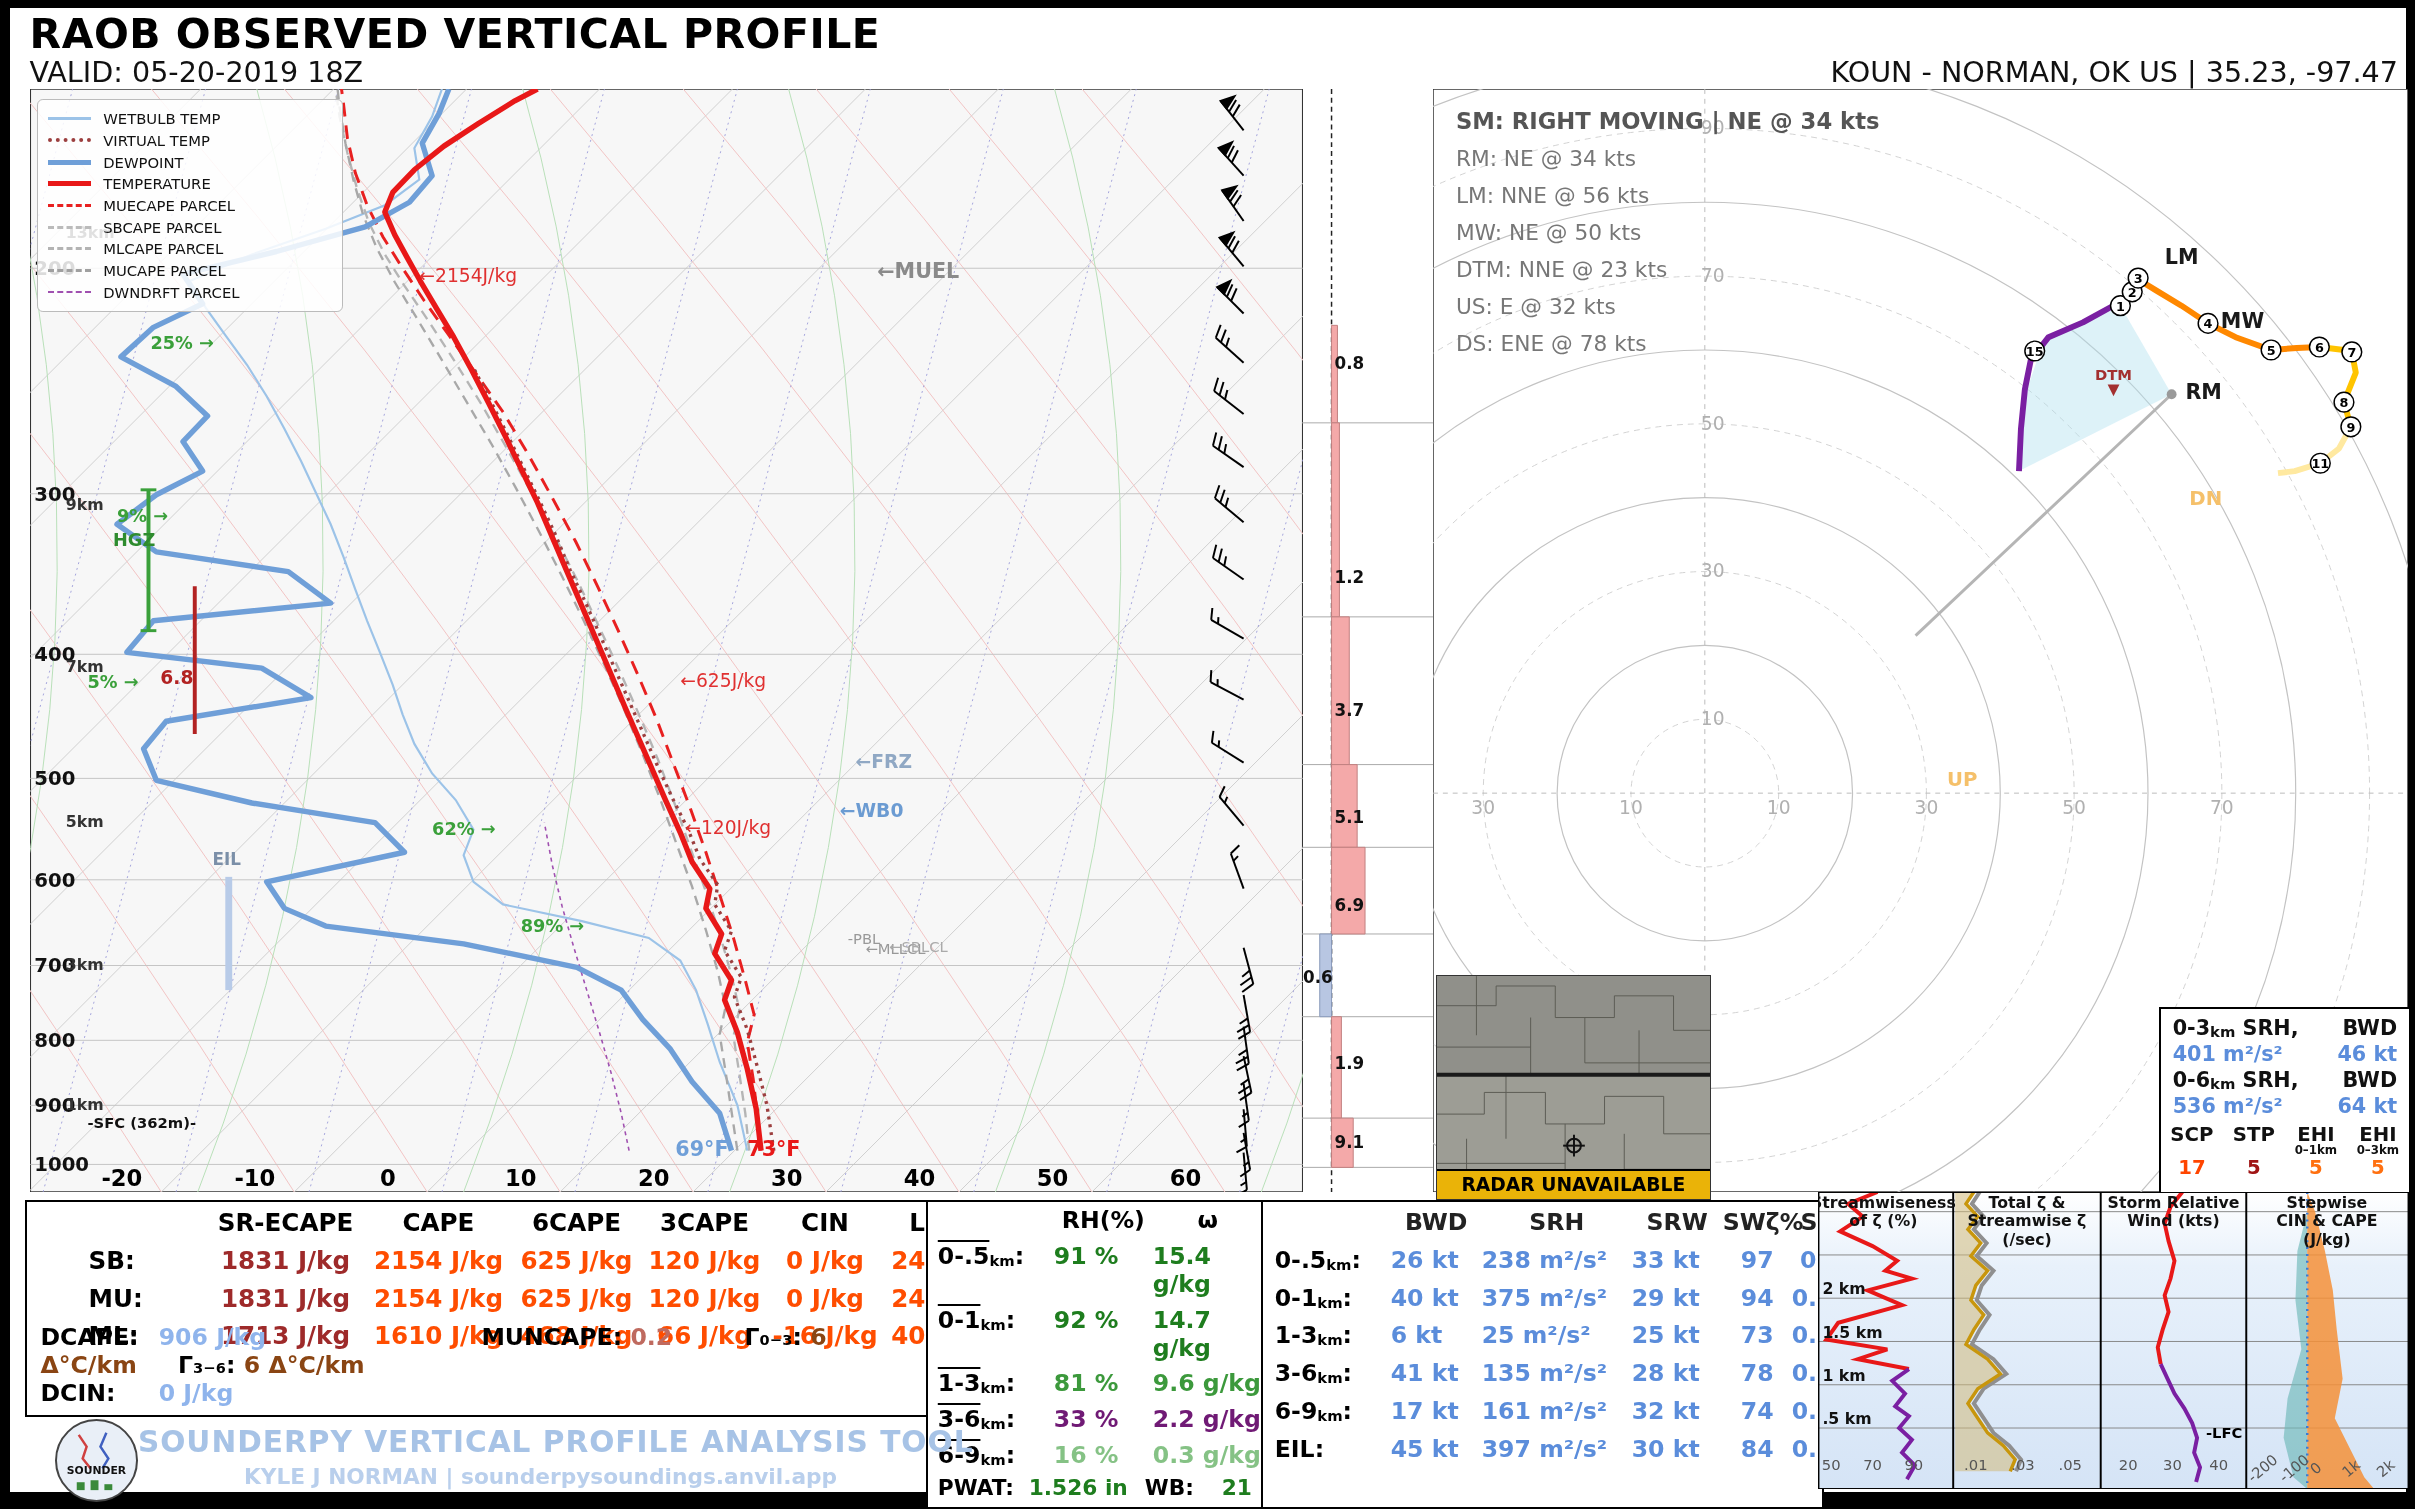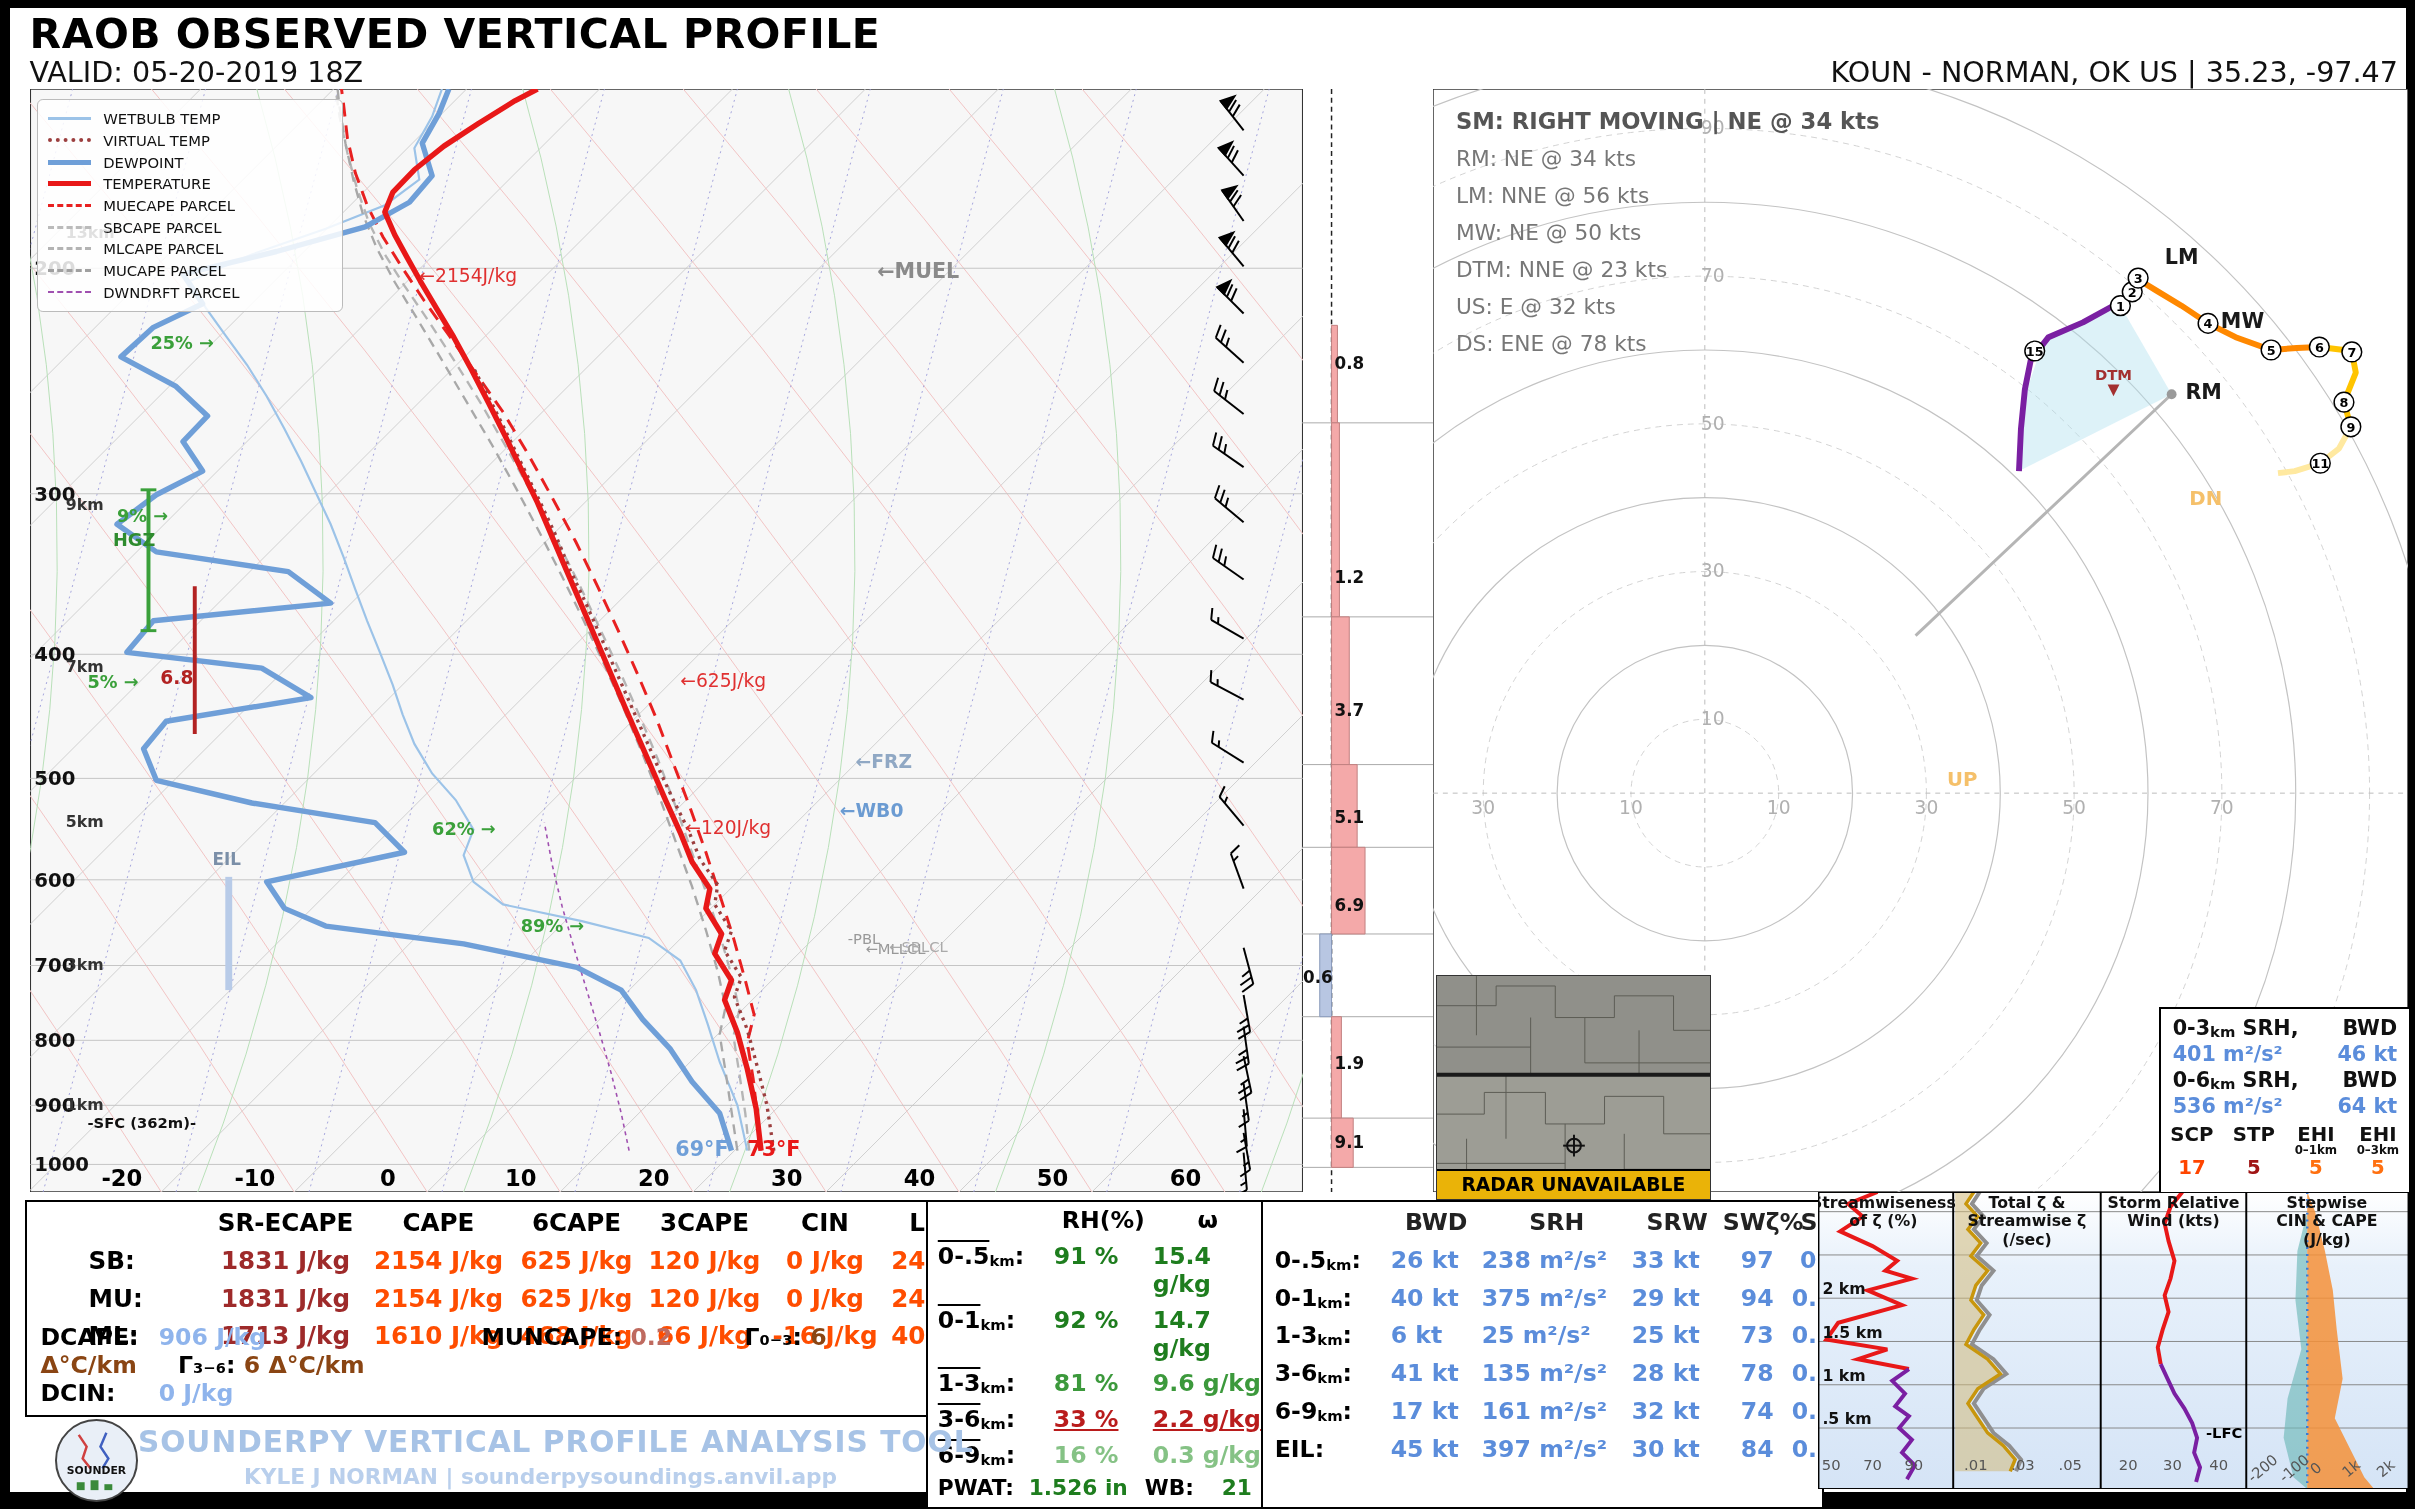--- a/index.html
+++ b/index.html
@@ -25,21 +25,21 @@
   .tgrid div{text-align:center;}
   .tgrid .rl{text-align:left;color:#000;}
   .hdr{color:#000;}
   .c-ecape{color:#9e2a2a;} .c-cape{color:#ff4d00;} .c-blue{color:#8fb4ec;}
   .c-kblue{color:#5b8ddb;} .c-brown{color:#8a4513;} .c-mun{color:#bf6a5f;}
   .exrow{position:absolute;left:13.8px;bottom:7.9px;width:867px;font-size:23.6px;font-weight:bold;}
   
   #moist{left:916px;top:1192px;width:333px;height:305px;}
   .mgrid{display:grid;grid-template-columns:116px 99px 110px;padding:3.9px 0 0 9.9px;
          row-gap:7.9px;font-size:23.6px;font-weight:bold;}
-  .g1{color:#1e7d1e;} .g2{color:#3c993c;} .g3{color:#b91c1c;text-decoration:underline;} .g4{color:#85c285;}
+  .g1{color:#1e7d1e;} .g2{color:#3c993c;} .g3{color:#701a75;} .g4{color:#85c285;}
   .ovl{text-decoration:overline;}
   .sub{font-size:14.8px;vertical-align:-2px;}
   .mfoot{display:grid;grid-template-columns:91px 116px 77px 1fr;padding-left:9.9px;
          font-size:21.7px;font-weight:bold;row-gap:5.9px;margin-top:5.9px;}
   
   #kine{left:1251px;top:1192px;width:559px;height:305px;}
   .kgrid{display:grid;grid-template-columns:116px 91px 150px 91px 69px 1fr;
          padding:5.9px 0 0 11.8px;row-gap:9.9px;font-size:23.6px;font-weight:bold;}
   .kgrid div{text-align:left;}
   .kgrid .kh{text-align:center;color:#222;}

